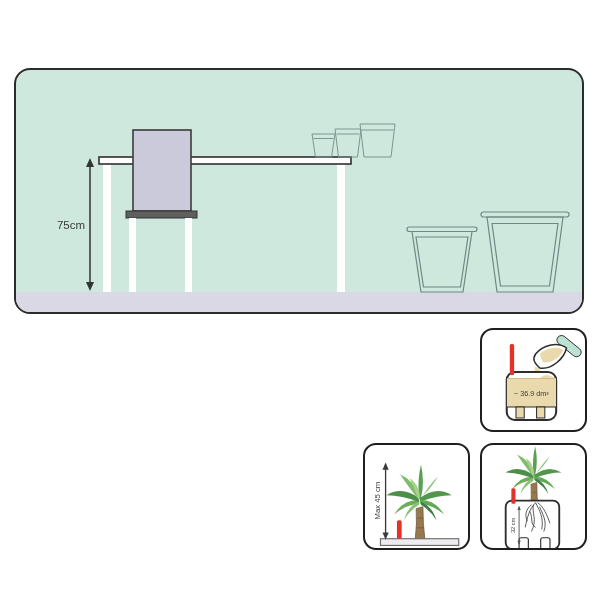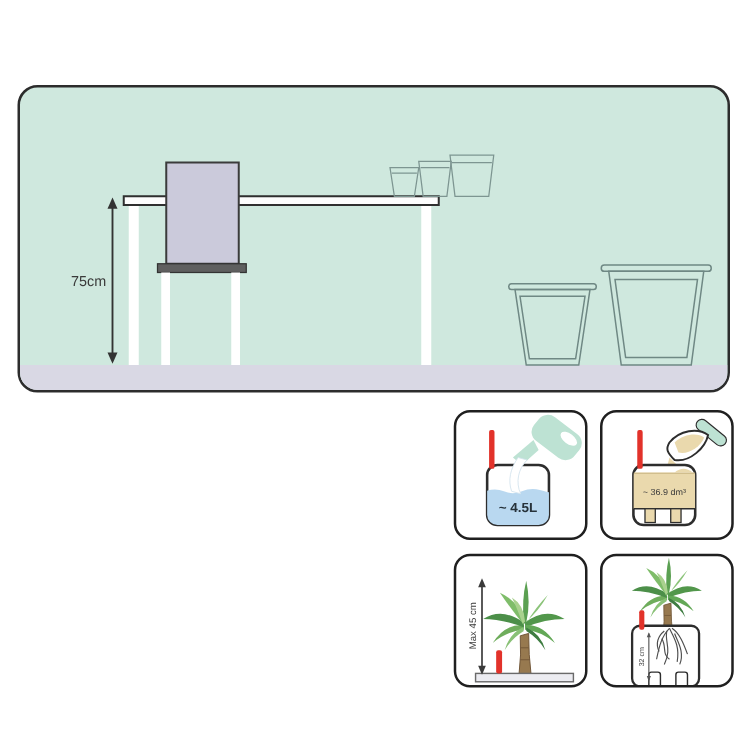--- a/index.html
+++ b/index.html
@@ -103,46 +103,20 @@
         <g>
           <rect x="465" y="142" width="88" height="5" rx="2.5"></rect>
           <path d="M471,147 L547,147 L537,222 L481,222 Z"></path>
           <path d="M476,153.5 L542,153.5 L533.5,216 L484.5,216 Z"></path>
         </g>
       </g>
     </svg>
   </div>
 
 
-  <div id="box-water" class="feature-box">
-    <svg viewBox="0 0 100 100" preserveAspectRatio="none">
-      <defs>
-          <clipPath id="clipC1">
-            <rect x="24" y="42" width="48" height="48" rx="8"></rect>
-          </clipPath>
-        </defs>
-
-      <g>
-        <g transform="rotate(38 78 20)">
-          <rect x="58" y="8" width="40" height="24" rx="9" fill="#bde2d3"></rect>
-          <ellipse cx="86" cy="15" rx="7.5" ry="4" fill="#ffffff"></ellipse>
-        </g>
-        <path d="M60,22 L44,36 L51,42 L64,30 Z" fill="#bde2d3"></path>
-      </g>
-
-      <rect x="24" y="42" width="48" height="48" rx="8" fill="#ffffff" stroke="#2d2d2d" stroke-width="2"></rect>
-
-      <path d="M23,63 Q30,60 37,63 T51,63 T65,62 T73,64 L73,91 L23,91 Z" fill="#b9d8f0" clip-path="url(#clipC1)"></path>
-
-      <path d="M48,36 C42,45 40,54 43,63 L50,65 C46,56 48,45 55,38 Z" fill="#ffffff" stroke="#d4e4ee" stroke-width="0.7"></path>
-
-      <rect x="25.5" y="14" width="4.2" height="31" rx="1.5" fill="#e2322a"></rect>
-      <text x="48" y="80" text-anchor="middle" font-size="10.5" font-weight="600" fill="#26323a">~ 4.5L</text>
-    </svg>
-  </div>
 
   <div id="box-substrate" class="feature-box">
     <svg viewBox="0 0 100 100" preserveAspectRatio="none">
       <defs>
           <clipPath id="clipC2">
             <rect x="24" y="42" width="48" height="48" rx="8"></rect>
           </clipPath>
         </defs>
 
       <g>

